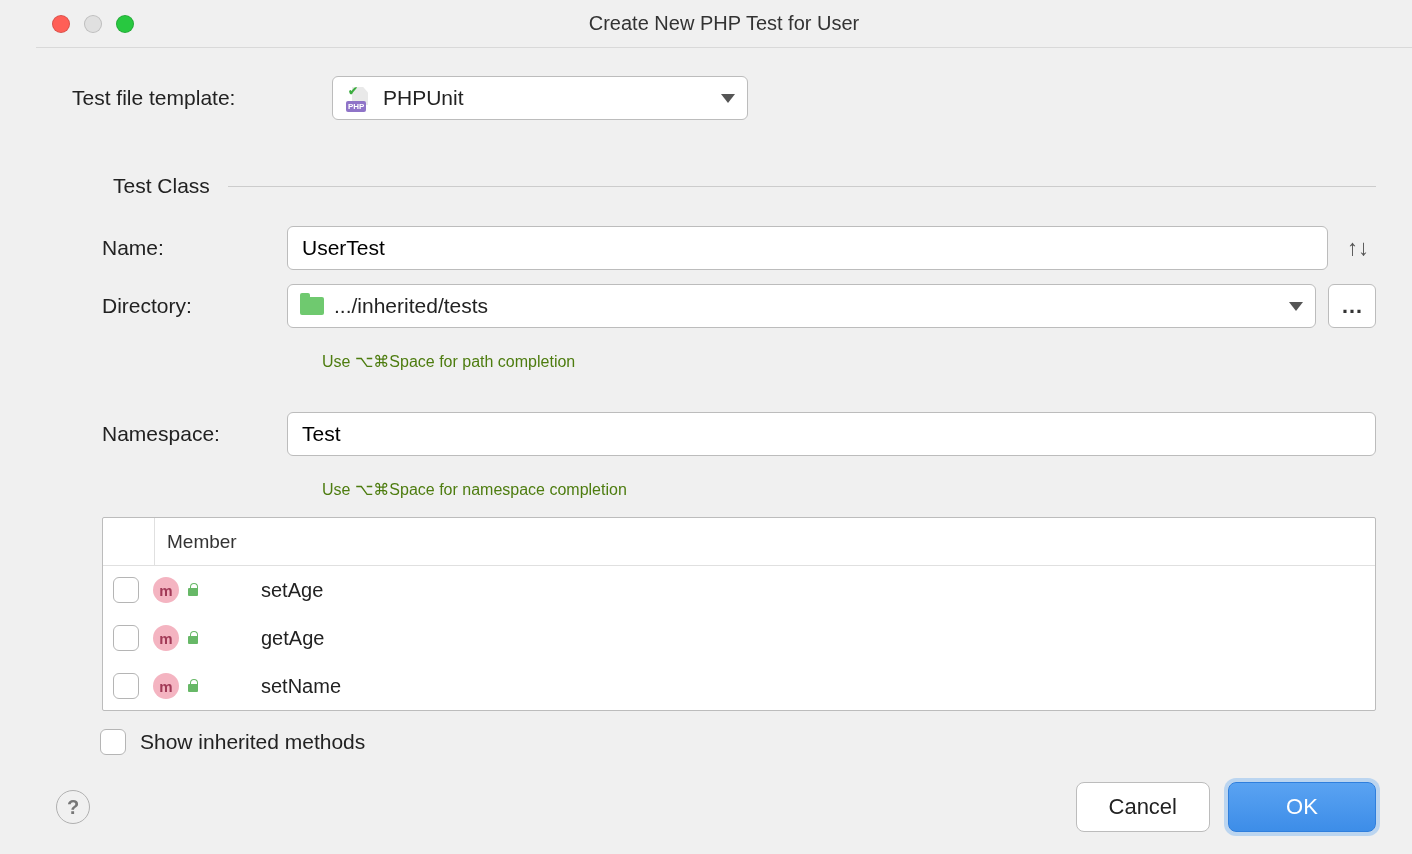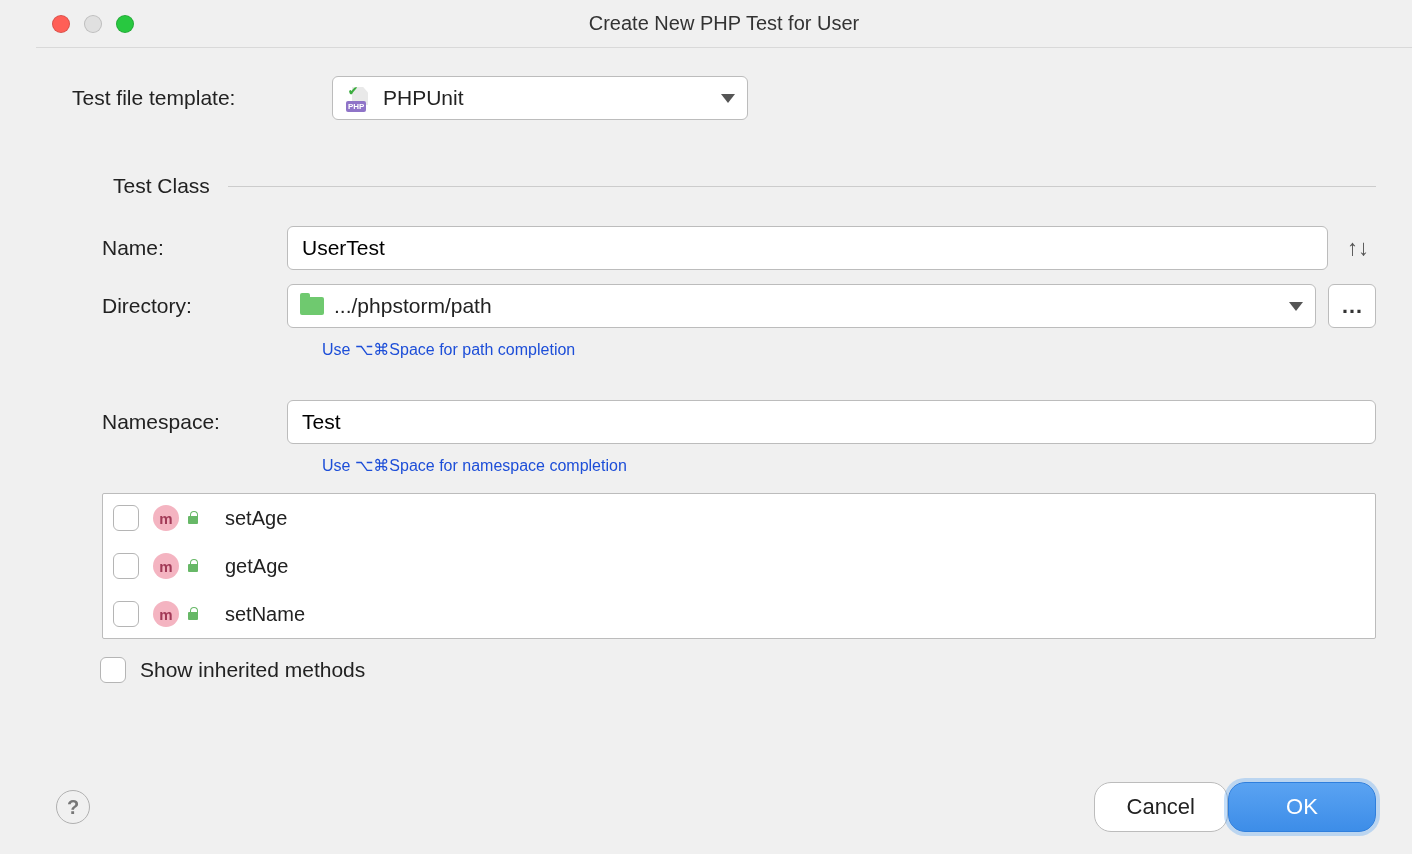--- a/index.html
+++ b/index.html
@@ -133,21 +133,21 @@
   }
 
   .folder-icon {
     width:24px;height:18px;background:#6fc96f;border-radius:2px;position:relative;margin-right:10px;
   }
   .folder-icon::before{
     content:"";position:absolute;left:0;top:-4px;width:10px;height:6px;background:#6fc96f;border-radius:2px 2px 0 0;
   }
 
   .hint {
-    font-size:16px; color:#1d4ed8; margin: 8px 0 18px 215px; padding-left:35px;
+    font-size:16px; color:#4d7c0f; margin: 20px 0 18px 215px; padding-left:35px;
   }
 
   .table {
     margin-left:30px;
     border:1px solid #bcbcbc;
     background:#fff;
     border-radius:2px;
   }
   .table-head {
     display:flex; align-items:center; height:48px; border-bottom:1px solid #e0e0e0;
@@ -163,37 +163,38 @@
   }
   .m-badge {
     width:26px;height:26px;border-radius:50%;background:#f4b4c1;color:#a23a57;
     display:flex;align-items:center;justify-content:center;font-size:15px;font-weight:600;margin-left:14px;
   }
   .lock {
     width:16px;height:16px;position:relative;margin-left:6px;
   }
   .lock::before{content:"";position:absolute;left:3px;top:6px;width:10px;height:8px;background:#67b867;border-radius:1px;}
   .lock::after{content:"";position:absolute;left:5px;top:1px;width:6px;height:8px;border:1.5px solid #67b867;border-bottom:none;border-radius:4px 4px 0 0;}
-  .member-name { margin-left:24px; font-size:20px; color:#222; }
+  .member-name { margin-left:60px; font-size:20px; color:#222; }
 
   .show-inherited {
     display:flex; align-items:center; margin:18px 0 0 28px; font-size:21px; color:#222;
   }
   .show-inherited .cb { margin-right:14px; margin-left:0; }
 
   .footer {
     display:flex; align-items:center; padding: 0 36px 22px 20px; margin-top:auto;
   }
   .help {
     width:34px;height:34px;border:1.5px solid #b0b0b0;border-radius:50%;
     display:flex;align-items:center;justify-content:center;color:#777;font-size:20px;font-weight:bold;
   }
   .footer-spacer{flex:1;}
   .btn {
-    height:50px; padding:0 32px; border-radius:17px; font-size:22px; display:flex;align-items:center;justify-content:center;
+    height:50px; padding:0 32px; border-radius:8px; font-size:22px; display:flex;align-items:center;justify-content:center;
+    margin-left:18px;
   }
   .btn.cancel { background:#fff; border:1px solid #bcbcbc; color:#222; }
   .btn.ok {
     background: linear-gradient(#5aa3f2,#3d8de8);
     color:#fff; border:1px solid #2f7fdd;
     box-shadow: 0 0 0 4px rgba(90,163,242,0.35);
     min-width:148px;
   }
 </style>
 </head>
@@ -243,21 +244,21 @@
           <span>↑↓</span>
         </div>
       </div>
     </div>
 
     <div class="row indent" style="margin-bottom:4px;">
       <div class="label">Directory:</div>
       <div class="field-wrap">
         <div class="combo" style="flex:1;">
           <div class="folder-icon"></div>
-          <span>.../phpstorm/path</span>
+          <span>.../inherited/tests</span>
           <div class="spacer"></div>
           <div class="chev"></div>
         </div>
         <div class="small-btn">
           <span>…</span>
         </div>
       </div>
     </div>
     <div class="hint">Use ⌥⌘Space for path completion</div>
 
@@ -265,20 +266,24 @@
       <div class="label">Namespace:</div>
       <div class="field-wrap">
         <div class="text-input">
           <input type="text" value="Test" style="">
         </div>
       </div>
     </div>
     <div class="hint">Use ⌥⌘Space for namespace completion</div>
 
     <div class="table">
+      <div class="table-head">
+        <div class="th-spacer"></div>
+        <div class="th-label">Member</div>
+      </div>
       <div class="table-row">
         <div class="cb"></div>
         <div class="m-badge">m</div>
         <div class="lock"></div>
         <div class="member-name">setAge</div>
       </div>
       <div class="table-row">
         <div class="cb"></div>
         <div class="m-badge">m</div>
         <div class="lock"></div>

